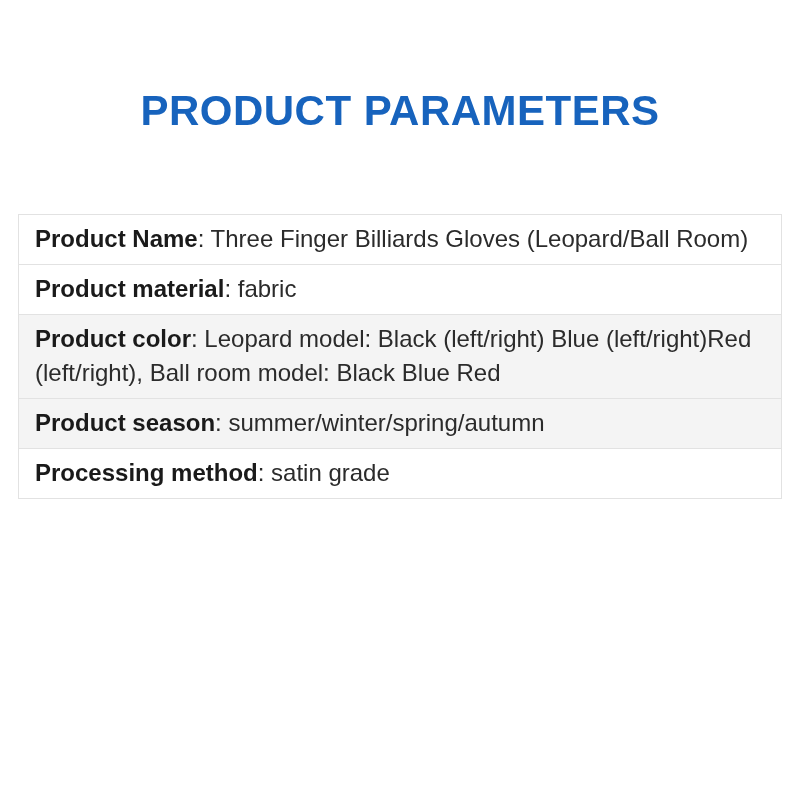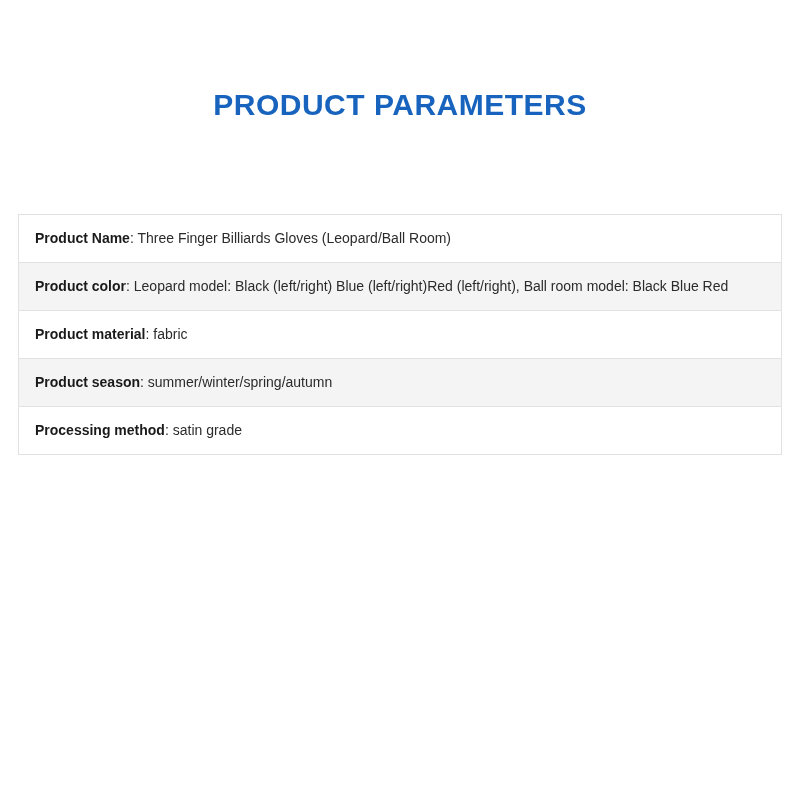--- a/index.html
+++ b/index.html
@@ -15,21 +15,21 @@
   }
   .page {
     position: relative;
     width: 800px;
     height: 800px;
     box-sizing: border-box;
     background: #ffffff;
   }
   .title {
     text-align: center;
-    font-size: 30px;
+    font-size: 42px;
     font-weight: bold;
     color: #1763bd;
     letter-spacing: 0.5px;
     padding-top: 88px;
     line-height: 1.1;
     white-space: nowrap;
   }
   .spec-table {
     position: absolute;
     top: 214px;
@@ -47,21 +47,21 @@
     min-height: 48px;
     padding: 0 16px;
   }
   .spec-row.odd {
     background: #ffffff;
   }
   .spec-row.even {
     background: #f4f4f4;
   }
   .spec-text {
-    font-size: 14px;
+    font-size: 24px;
     color: #2b2b2b;
     line-height: 1.45;
     padding: 7px 0;
     width: 100%;
     box-sizing: border-box;
   }
   .spec-label {
     font-weight: bold;
     color: #1a1a1a;
   }
@@ -78,26 +78,26 @@
 
   <div class="spec-table">
 
     <div class="spec-row odd">
       <div class="spec-text"><span class="spec-label">Product Name</span><span class="spec-value">: </span><span class="spec-value">Three Finger Billiards Gloves (Leopard/Ball Room)</span></div>
     </div>
 
 
 
 
+    <div class="spec-row odd">
+      <div class="spec-text"><span class="spec-label">Product material</span><span class="spec-value">: </span><span class="spec-value">fabric</span></div>
+    </div>
+
     <div class="spec-row even">
       <div class="spec-text"><span class="spec-label">Product color</span><span class="spec-value">: </span><span class="spec-value">Leopard model: Black (left/right) Blue (left/right)</span><span class="spec-value cont">Red (left/right), Ball room model: Black Blue Red</span></div>
-    </div>
-
-    <div class="spec-row odd">
-      <div class="spec-text"><span class="spec-label">Product material</span><span class="spec-value">: </span><span class="spec-value">fabric</span></div>
     </div>
 
 
     <div class="spec-row even">
       <div class="spec-text"><span class="spec-label">Product season</span><span class="spec-value">: </span><span class="spec-value">summer/winter/spring/autumn</span></div>
     </div>
 
     <div class="spec-row odd">
       <div class="spec-text"><span class="spec-label">Processing method</span><span class="spec-value">: </span><span class="spec-value">satin grade</span></div>
     </div>

